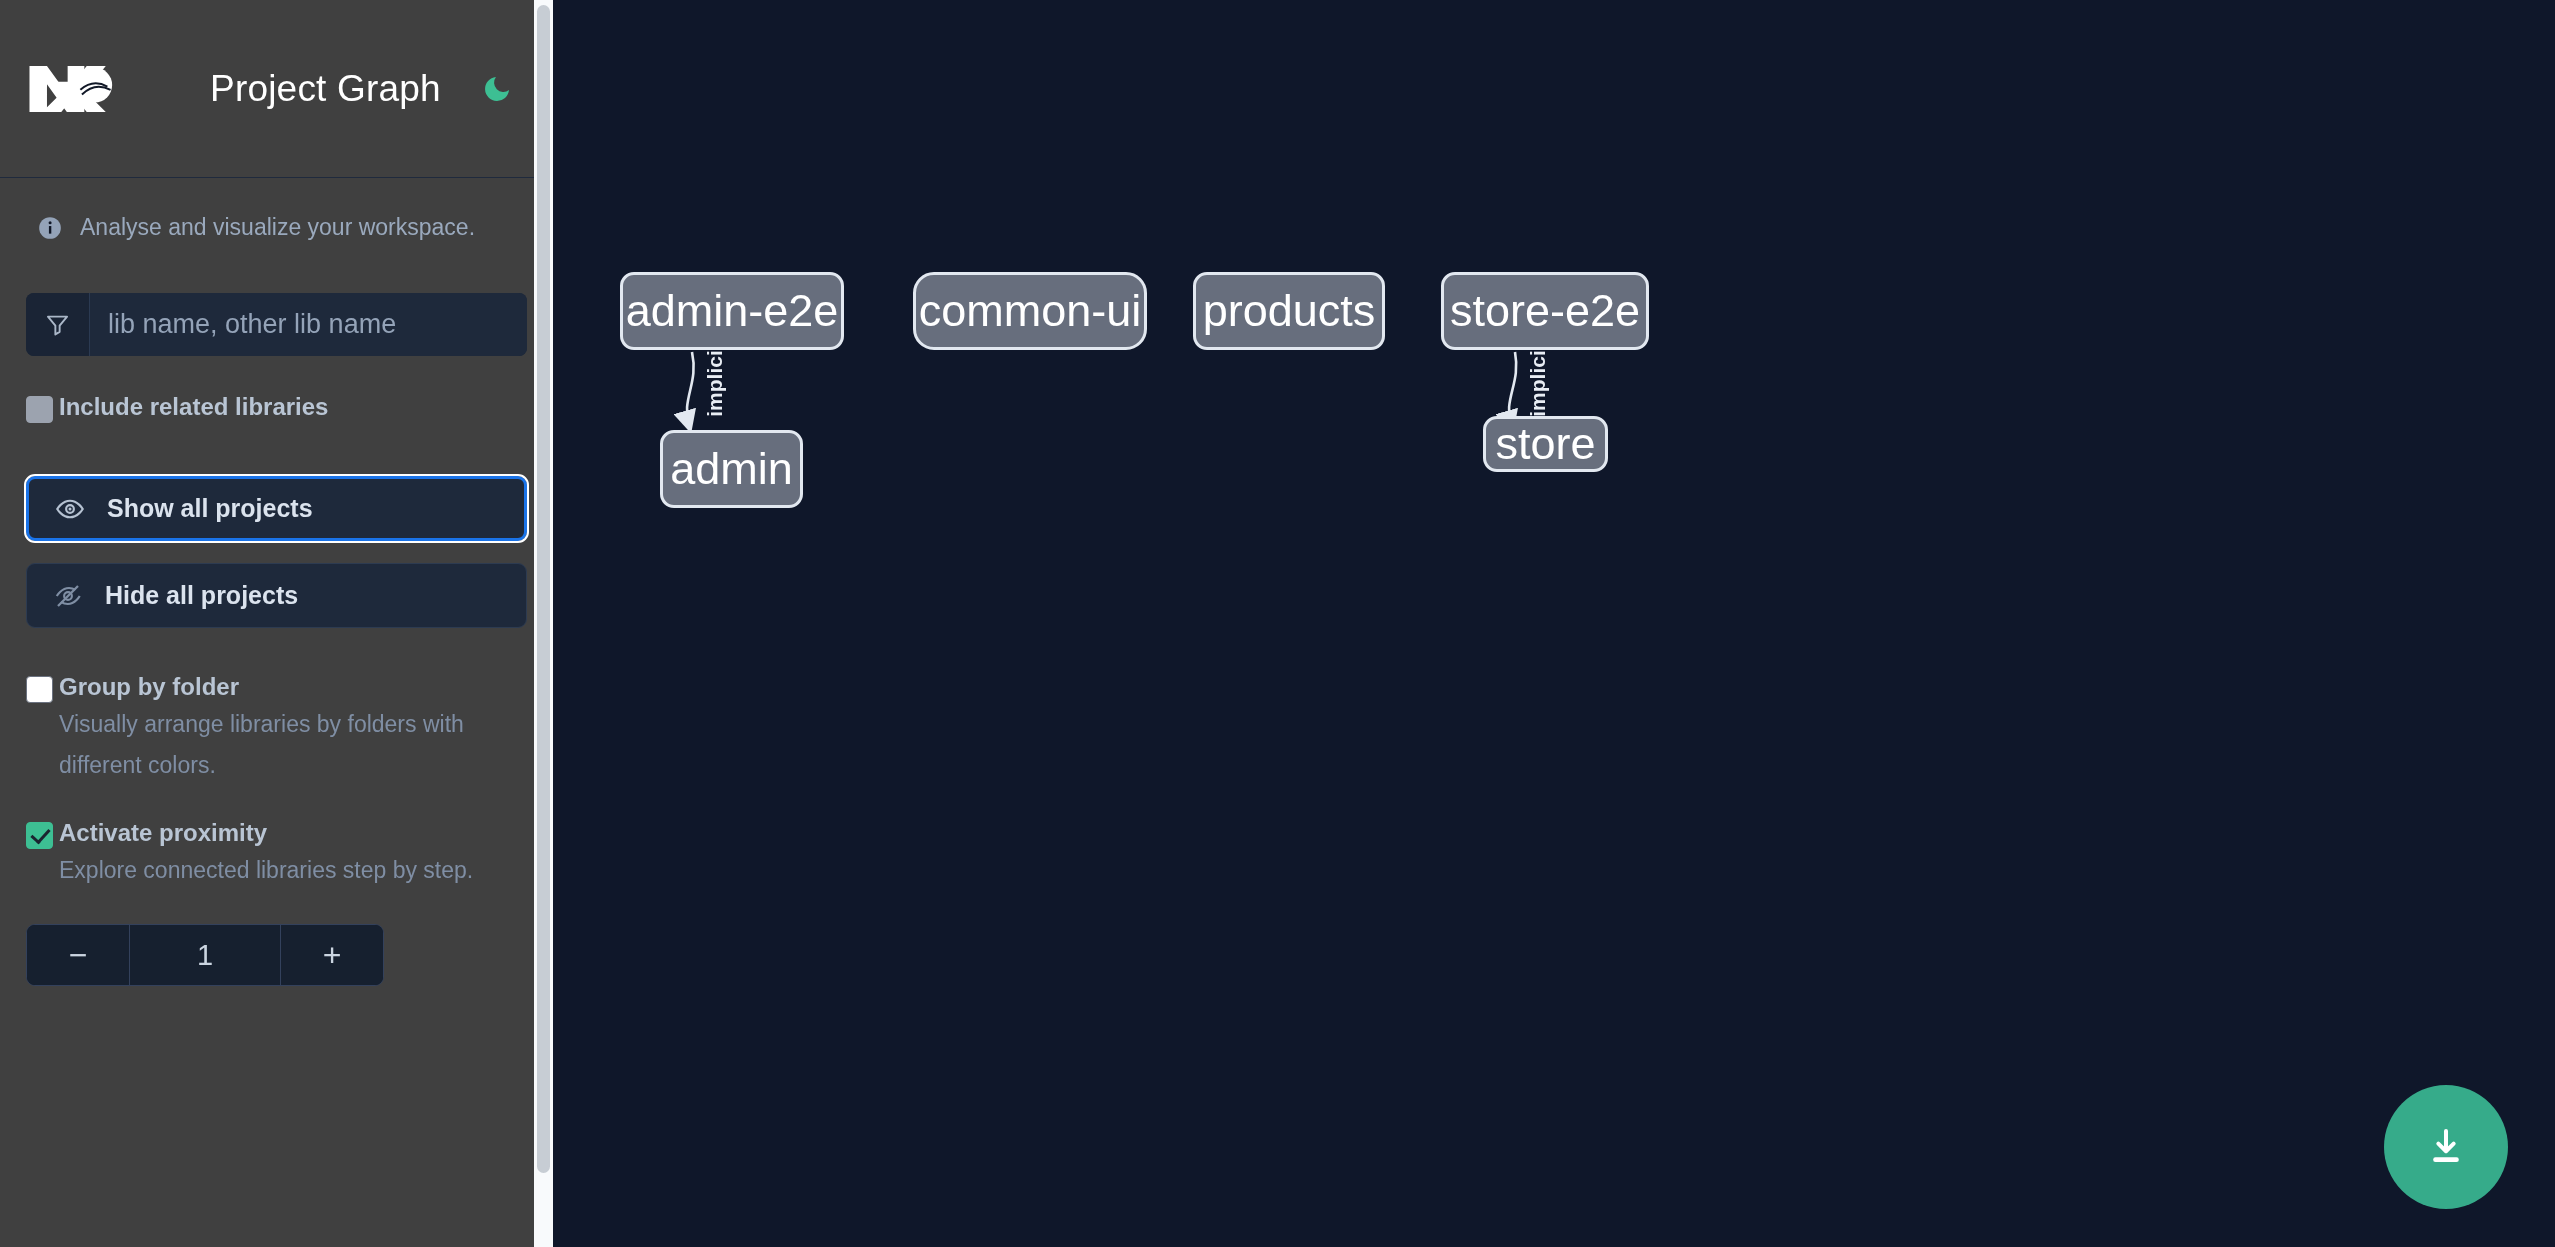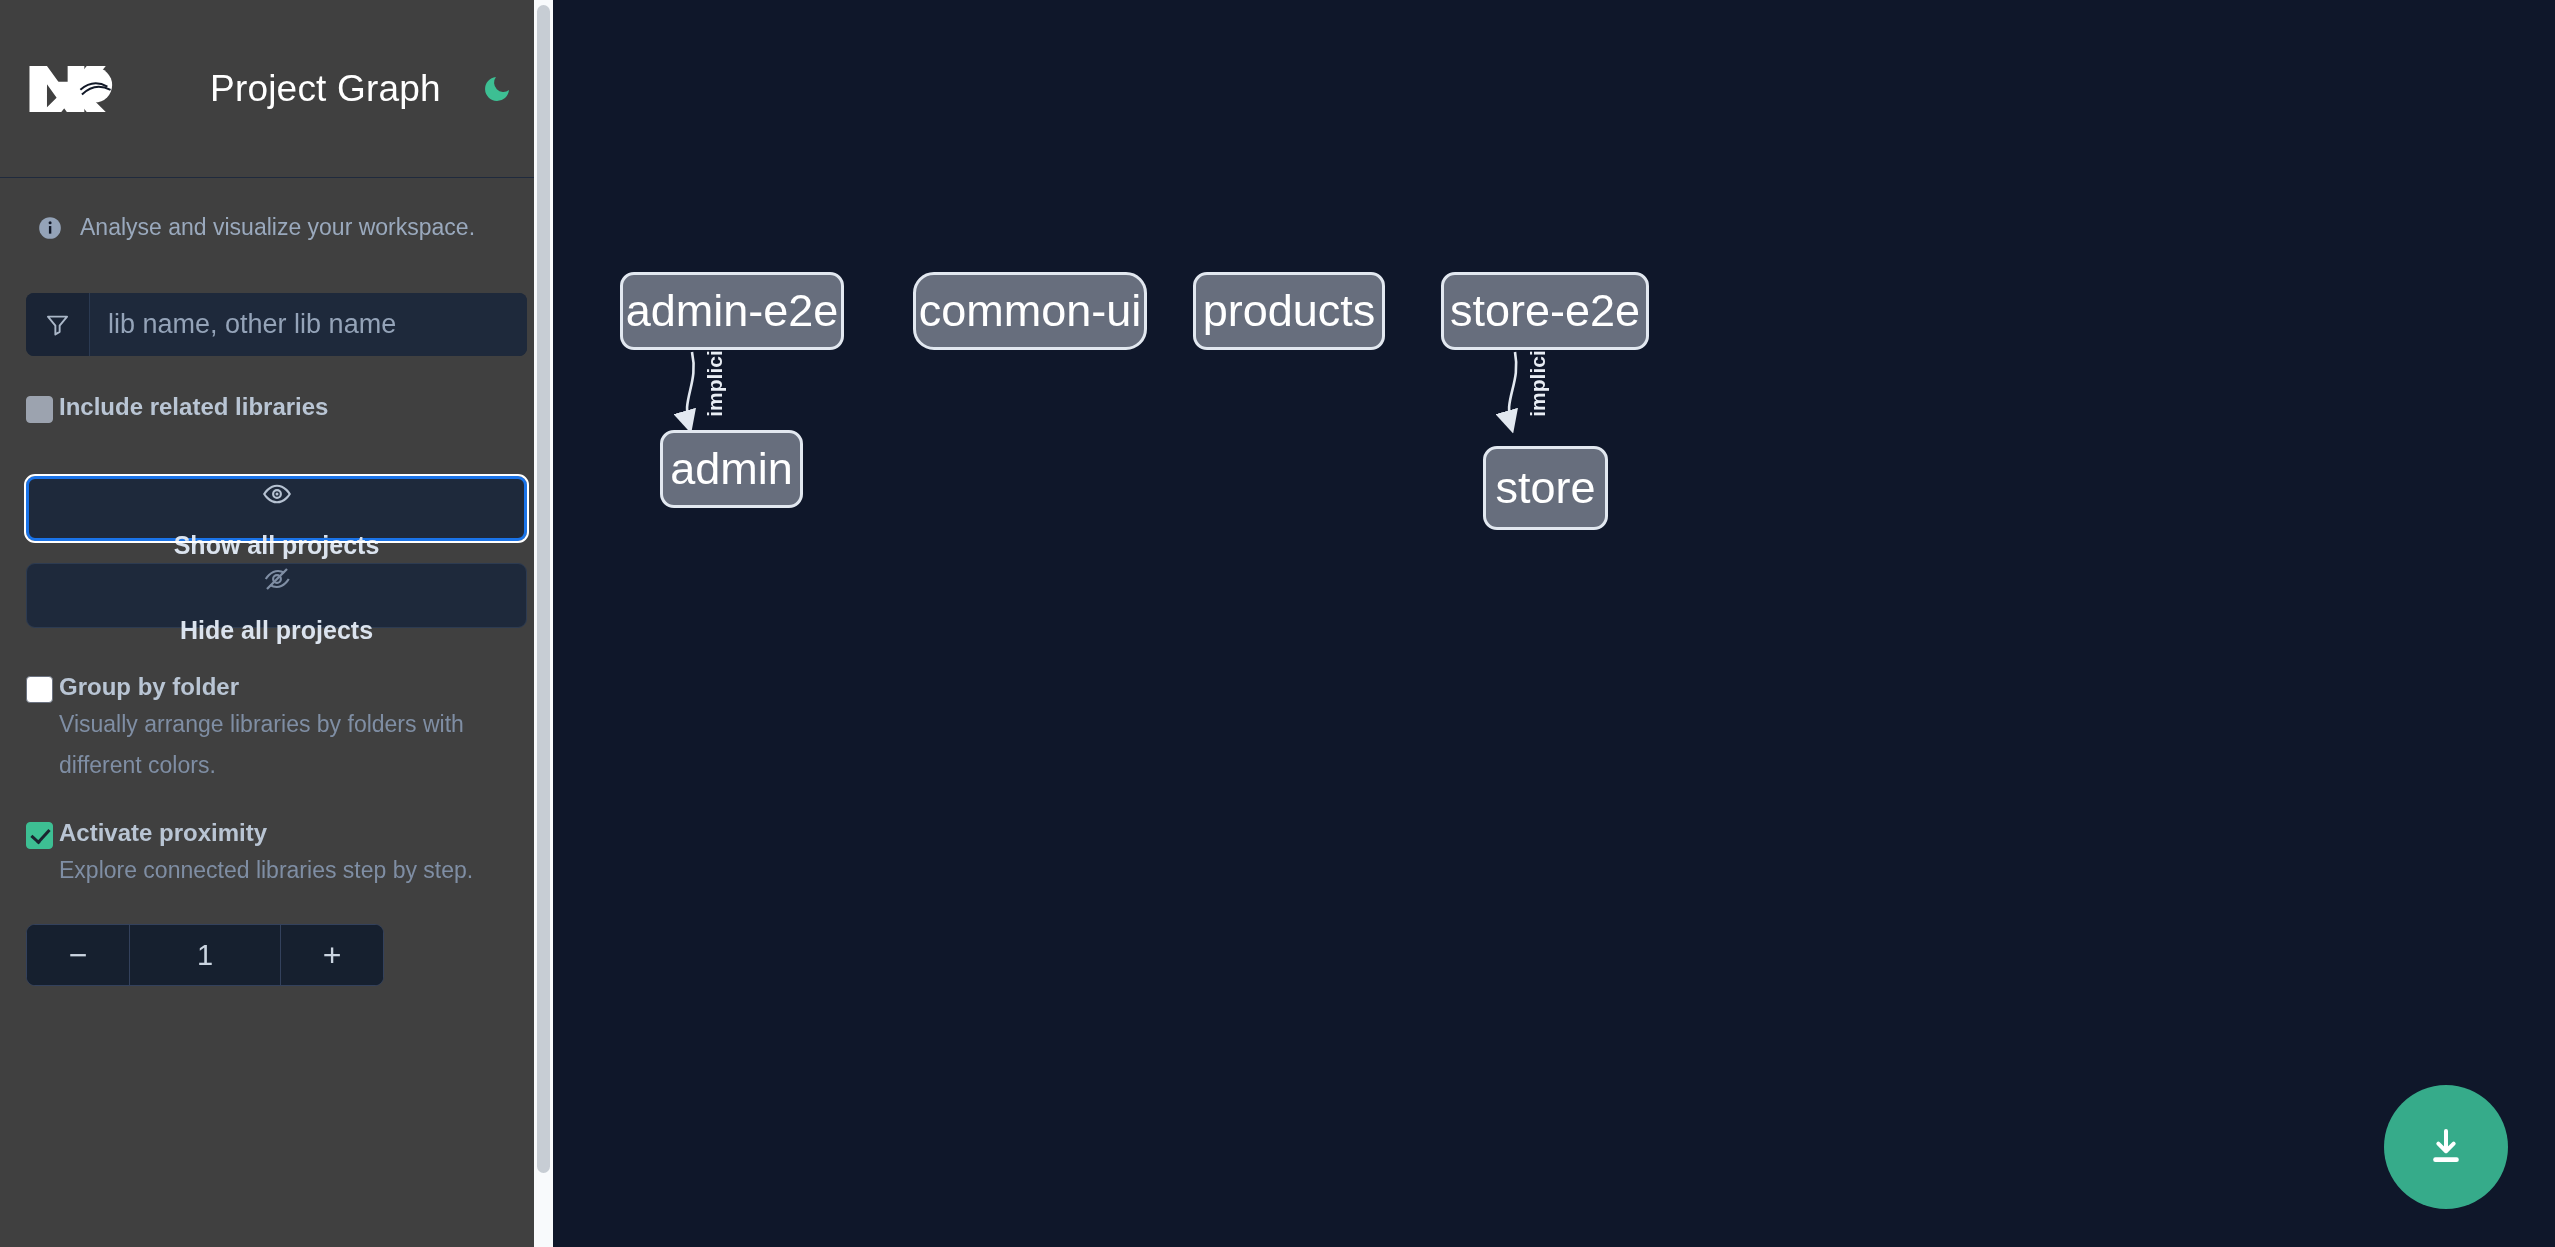--- a/index.html
+++ b/index.html
@@ -152,21 +152,20 @@
     align-items: center;
     gap: 22px;
     padding: 0 26px;
     background: #1e293b;
     border-radius: 9px;
     color: #dbe3ee;
     font-size: 25px;
     font-weight: bold;
     cursor: pointer;
     border: 1px solid #2d3b51;
-    flex-direction: column;
   }
   .proj-btn.focused {
     border: 3px solid #1a73e8;
     outline: 2px solid #ffffff;
   }
   .proj-btn .bicon { flex: 0 0 30px; width: 30px; height: 30px; display:flex; align-items:center; }
   .btn-gap-top { margin-top: 52px; }
   .btn-gap-mid { margin-top: 22px; }
 
   
@@ -386,21 +385,21 @@
     </svg>
 
     <div class="edge-label" style="left:125px; top:368px; transform: rotate(-90deg);">implicit</div>
     <div class="edge-label" style="left:948px; top:368px; transform: rotate(-90deg);">implicit</div>
 
     <div class="node" style="left:67px;  top:272px; width:224px; height:78px;">admin-e2e</div>
     <div class="node" style="left:360px; top:272px; width:234px; height:78px;border-radius:21px;">common-ui</div>
     <div class="node" style="left:640px; top:272px; width:192px; height:78px;">products</div>
     <div class="node" style="left:888px; top:272px; width:208px; height:78px;">store-e2e</div>
     <div class="node" style="left:107px; top:430px; width:143px; height:78px;">admin</div>
-    <div class="node" style="left:930px; top:446px; width:125px; height:84px;">store</div>
+    <div class="node" style="left:930px; top:416px; width:125px; height:56px;">store</div>
 
     <button class="fab">
       <svg viewBox="0 0 24 24" width="46" height="46" aria-hidden="true">
         <path d="M12 3.6v10.2M12 14.2l-4-4M12 14.2l4-4" stroke="#ffffff" stroke-width="2.1" fill="none" stroke-linecap="round" stroke-linejoin="round"></path>
         <line x1="6.5" y1="18.6" x2="17.5" y2="18.6" stroke="#ffffff" stroke-width="2.4" stroke-linecap="round"></line>
       </svg>
     </button>
 
   </main>
 </div>

